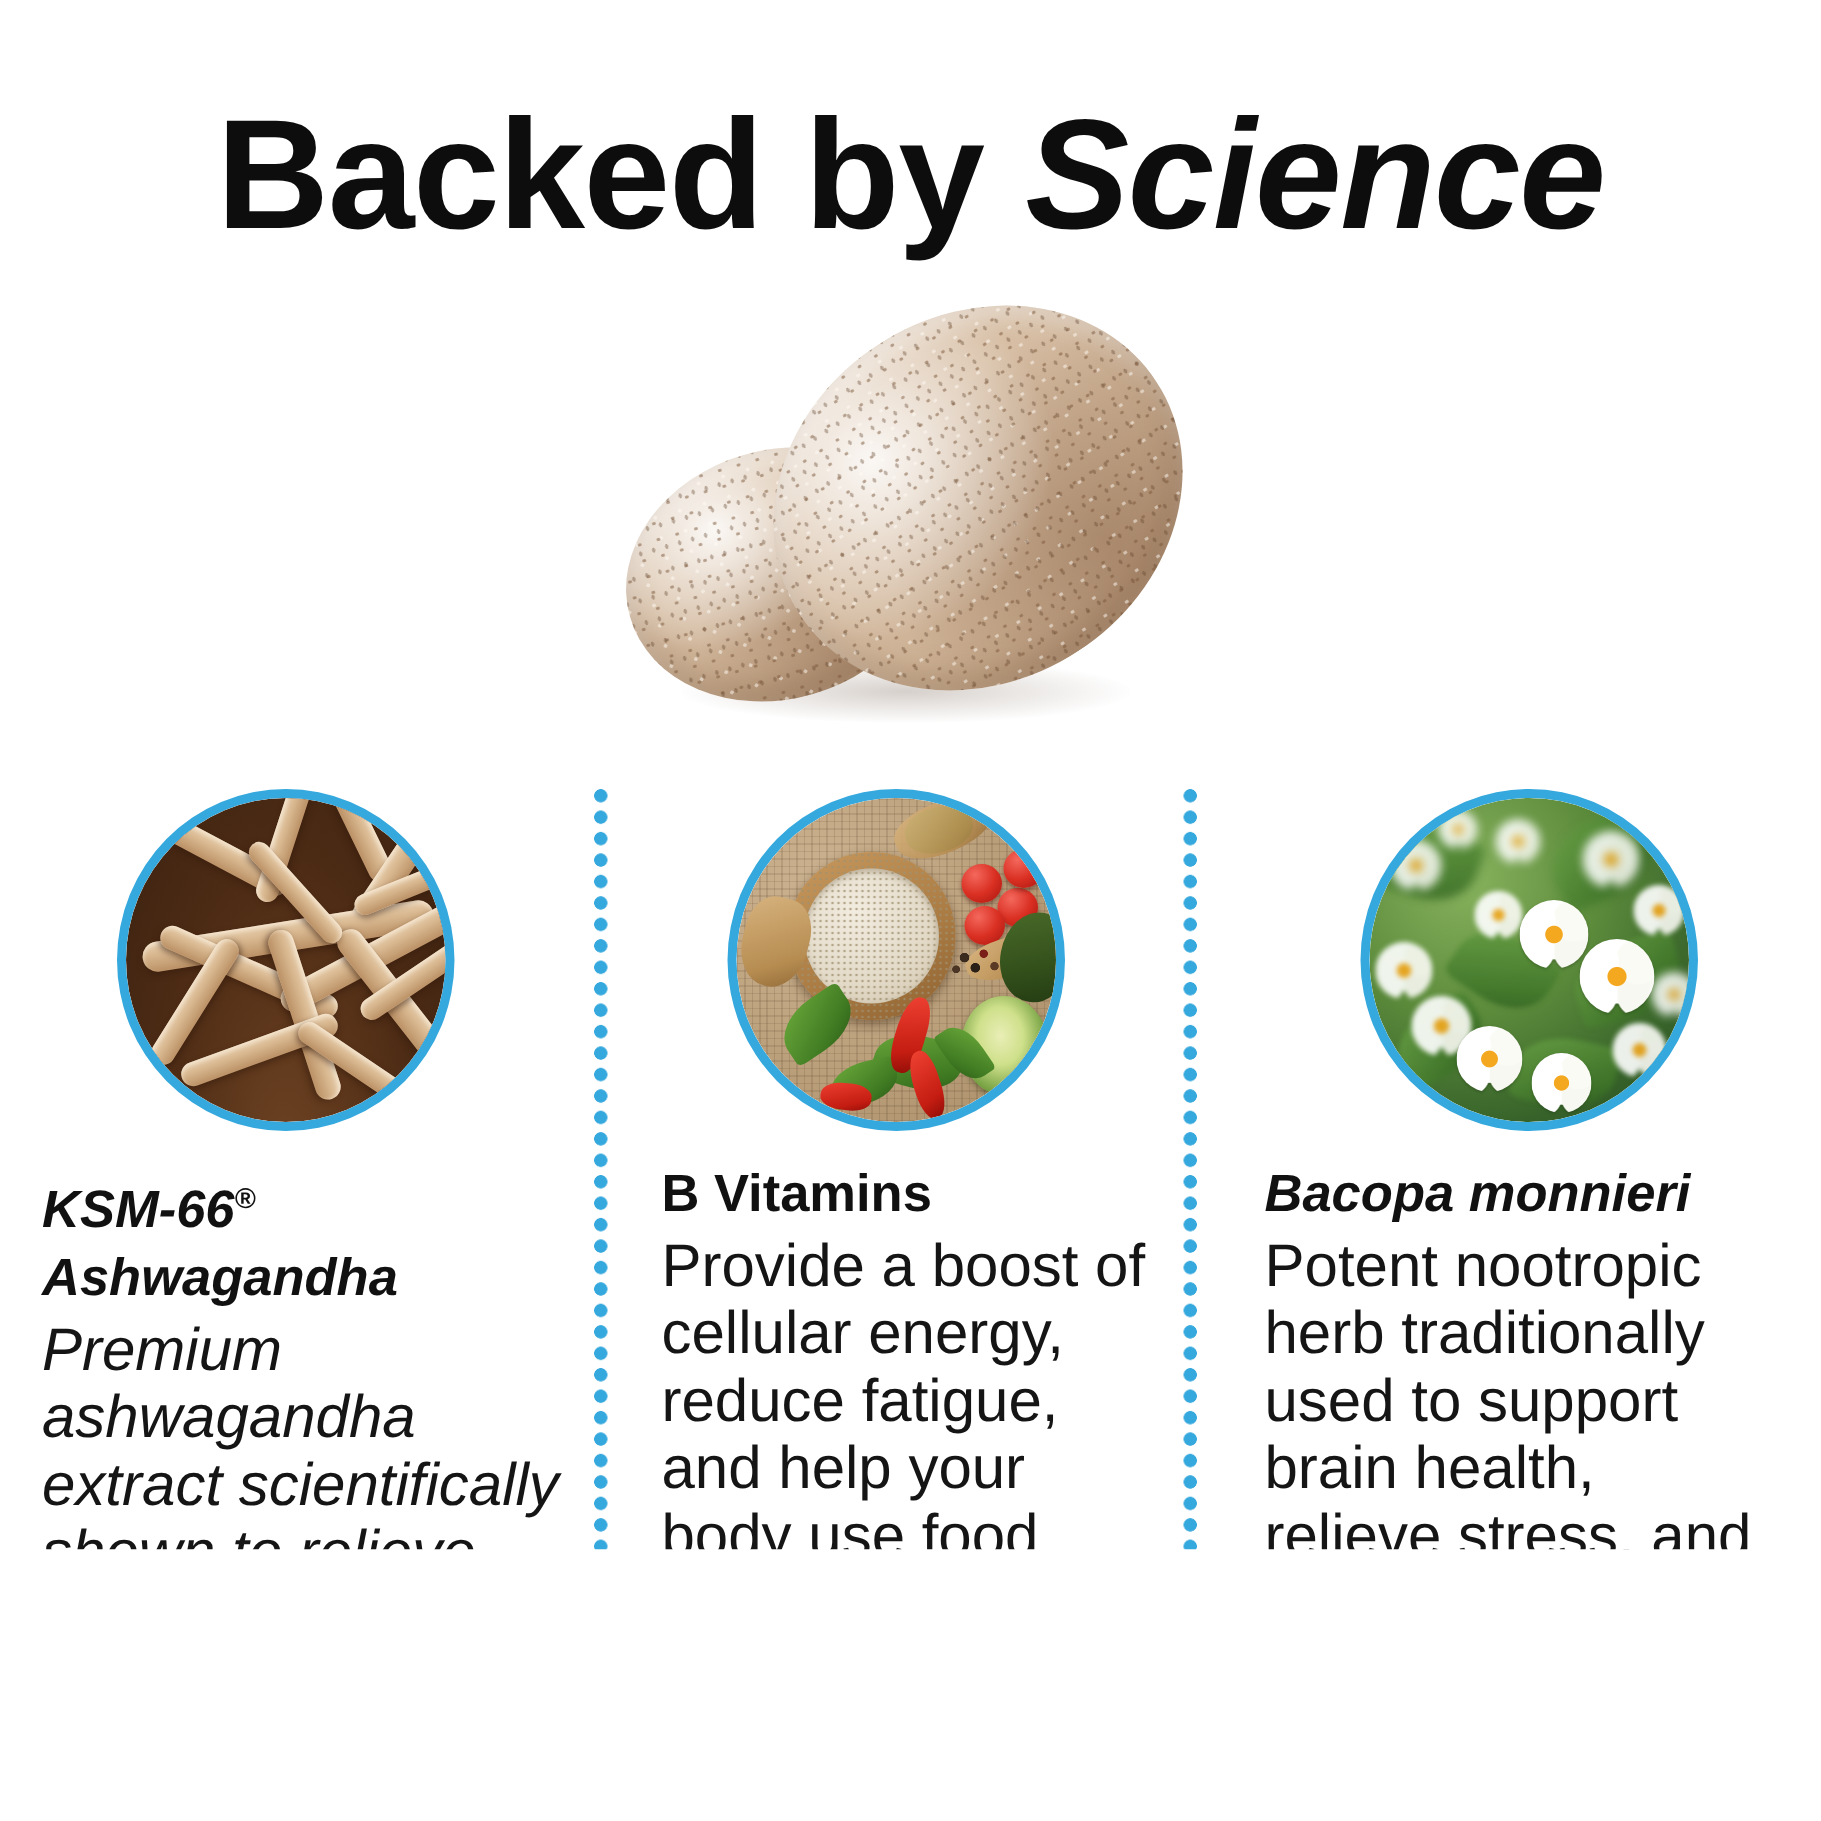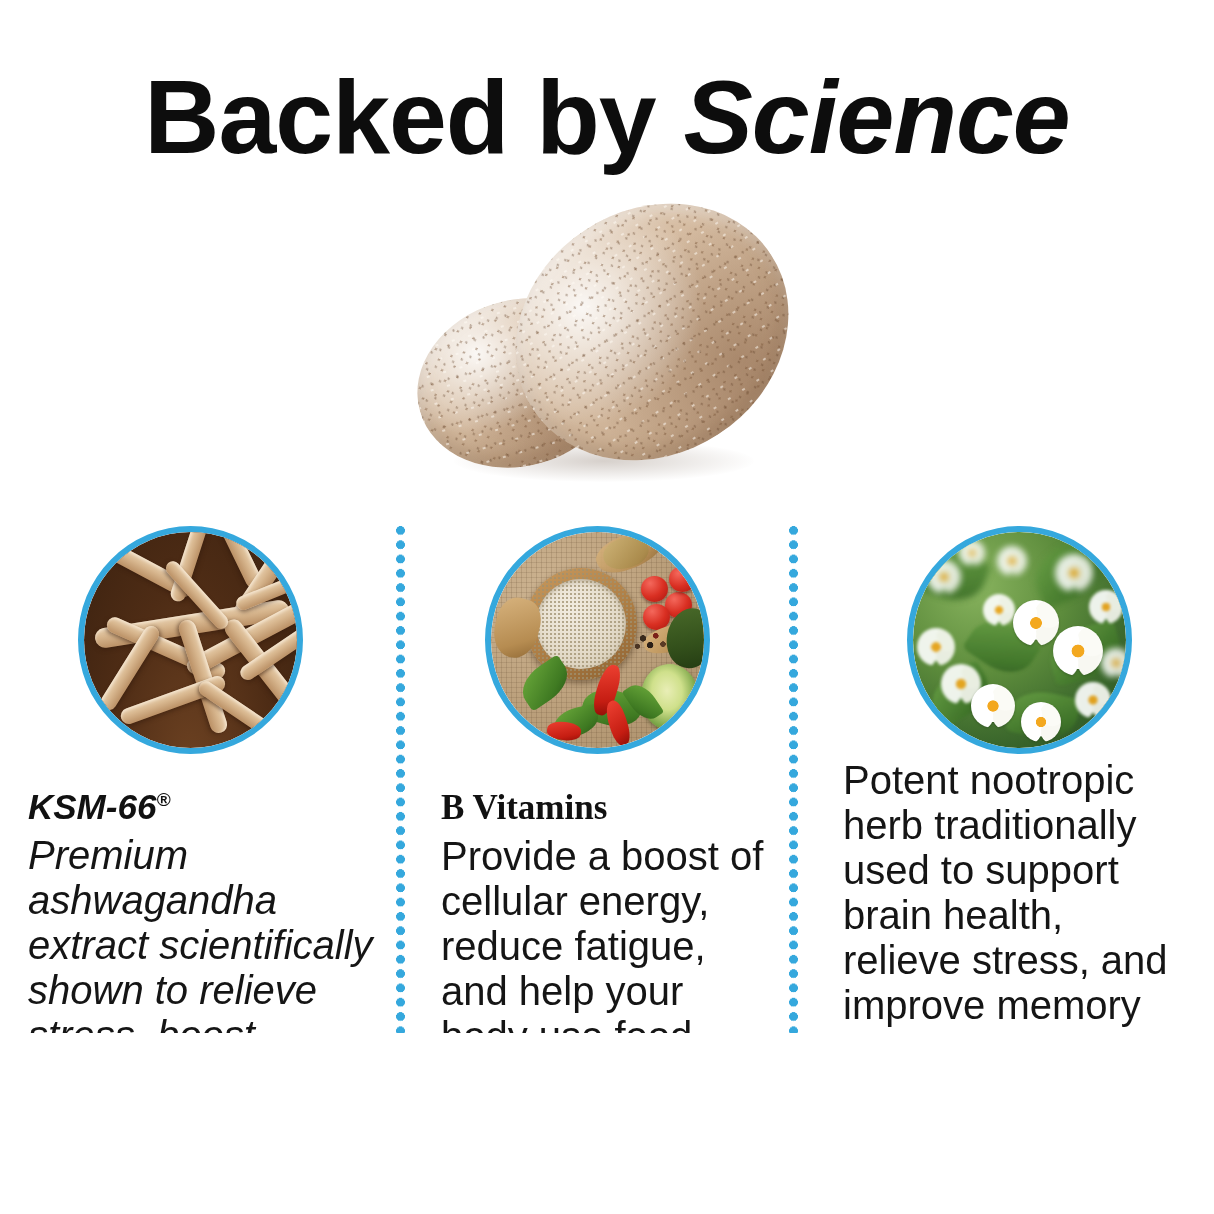--- a/index.html
+++ b/index.html
@@ -306,21 +306,21 @@
   }
   .col-body {
     margin: 4px 0 0 0;
     font-size: 40px;
     line-height: 45px;
     font-weight: 400;
     color: #151515;
   }
   #col-1 .col-heading { margin-top: 30px; }
   #col-2 .col-heading,
-  #col-3 .col-heading { margin-top: 31px; font-family: Liberation Serif, serif; }
+  #col-3 .col-heading { margin-top: 19px; }
 </style>
 </head>
 <body>
 
 <div id="canvas">
 
   <div class="headline">
     <span class="h-strong">Backed by </span><span class="h-em">Science</span>
   </div>
 
@@ -350,20 +350,21 @@
           <div class="root" style="left:150px; top:112px; width:90px;  height:15px; transform:rotate(-34deg);"></div>
           <div class="root" style="left:34px;  top:160px; width:110px; height:16px; transform:rotate(-20deg);"></div>
           <div class="root" style="left:108px; top:172px; width:96px;  height:15px; transform:rotate(34deg);"></div>
           <div class="root" style="left:70px;  top:56px;  width:86px;  height:14px; transform:rotate(48deg);"></div>
           <div class="root" style="left:150px; top:52px;  width:78px;  height:14px; transform:rotate(-22deg);"></div>
         </div>
       </div>
     </div>
     <div class="col-heading">
       <span>KSM-66</span><sup>®</sup><br>
+      <span>Ashwagandha</span>
     </div>
     <p class="col-body">Premium ashwagandha extract scientifically shown to relieve stress, boost metabolism, improve sleep quality, and more</p>
   </div>
 
   <div class="col" id="col-2">
     <div class="photo" id="photo-2" style="--ring:#35a8dd;">
       <div class="photo-inner">
         <div class="scene-food">
           <div class="burlap"></div>
           <div class="greenpepper" style="left:112px; top:6px; transform:rotate(-14deg);"></div>
@@ -415,16 +416,19 @@
           <div class="flower blur-soft" style="left:176px; top:58px;  width:34px; height:34px;"></div>
           <div class="flower blur-soft" style="left:28px;  top:132px; width:40px; height:40px;"></div>
           <div class="flower" style="left:58px;  top:152px; width:44px; height:44px;"></div>
           <div class="flower" style="left:108px; top:170px; width:40px; height:40px;"></div>
           <div class="flower blur-soft" style="left:162px; top:150px; width:36px; height:36px;"></div>
           <div class="flower blur-more" style="left:188px; top:116px; width:30px; height:30px;"></div>
           <div class="flower blur-more" style="left:46px;  top:8px;   width:26px; height:26px;"></div>
         </div>
       </div>
     </div>
+    <div class="col-heading italic">
+      <span>Bacopa monnieri</span>
+    </div>
     <p class="col-body">Potent nootropic herb traditionally used to support brain health, relieve stress, and improve memory formation</p>
   </div>
 
 </div>
 
 </body></html>

